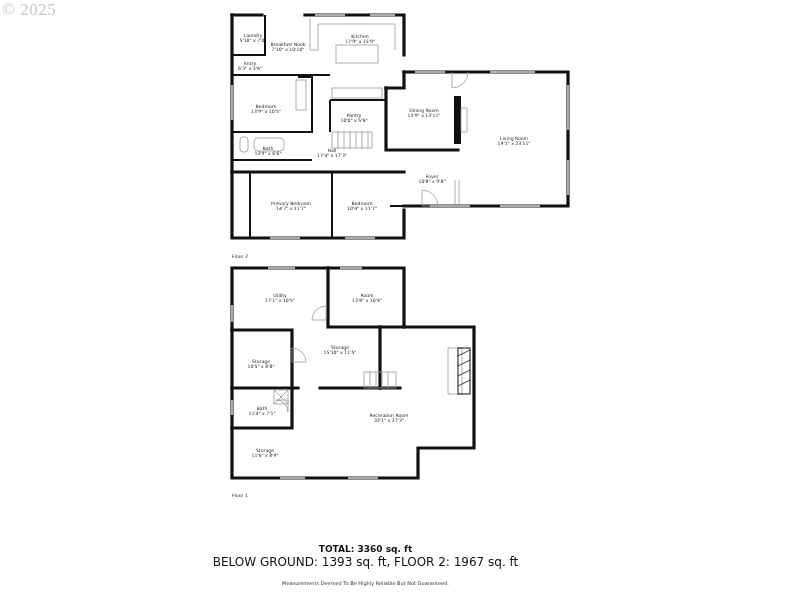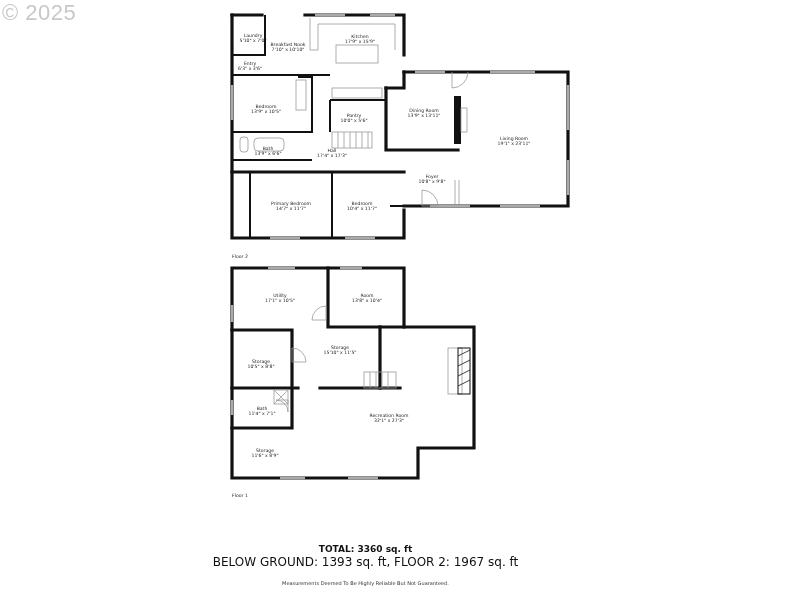--- a/index.html
+++ b/index.html
@@ -1,17 +1,17 @@
 <!DOCTYPE html>
 <html><head>
 <meta charset="utf-8">
 <style>
   html,body{margin:0;padding:0;background:#fff;}
   body{width:800px;height:600px;position:relative;overflow:hidden;font-family:"DejaVu Sans",sans-serif;}
-  .copyright{position:absolute;left:2px;top:0px;font-family:Liberation Sans, sans-serif;font-size:22px;color:#c8c8c8;letter-spacing:0.5px;}
+  .copyright{position:absolute;left:2px;top:0px;font-family:Liberation Serif, serif;font-size:17px;color:#c8c8c8;letter-spacing:0.5px;}
   svg{position:absolute;left:0;top:0;}
   .wall{stroke:#111;stroke-width:3.2;fill:none;stroke-linecap:square;}
   .iwall{stroke:#111;stroke-width:2;fill:none;}
   .thin{stroke:#999;stroke-width:0.8;fill:none;}
   .win{stroke:#aaa;stroke-width:2.5;}
   .lbl{font-size:4.6px;fill:#222;text-anchor:middle;font-family:"DejaVu Sans",sans-serif;}
   .flabel{font-size:4.6px;fill:#222;font-family:"DejaVu Sans",sans-serif;}
   .summary{position:absolute;left:0;width:731px;text-align:center;color:#111;}
   .total{top:544px;font-size:9px;font-weight:bold;}
   .sub{top:555px;font-size:12px;}

